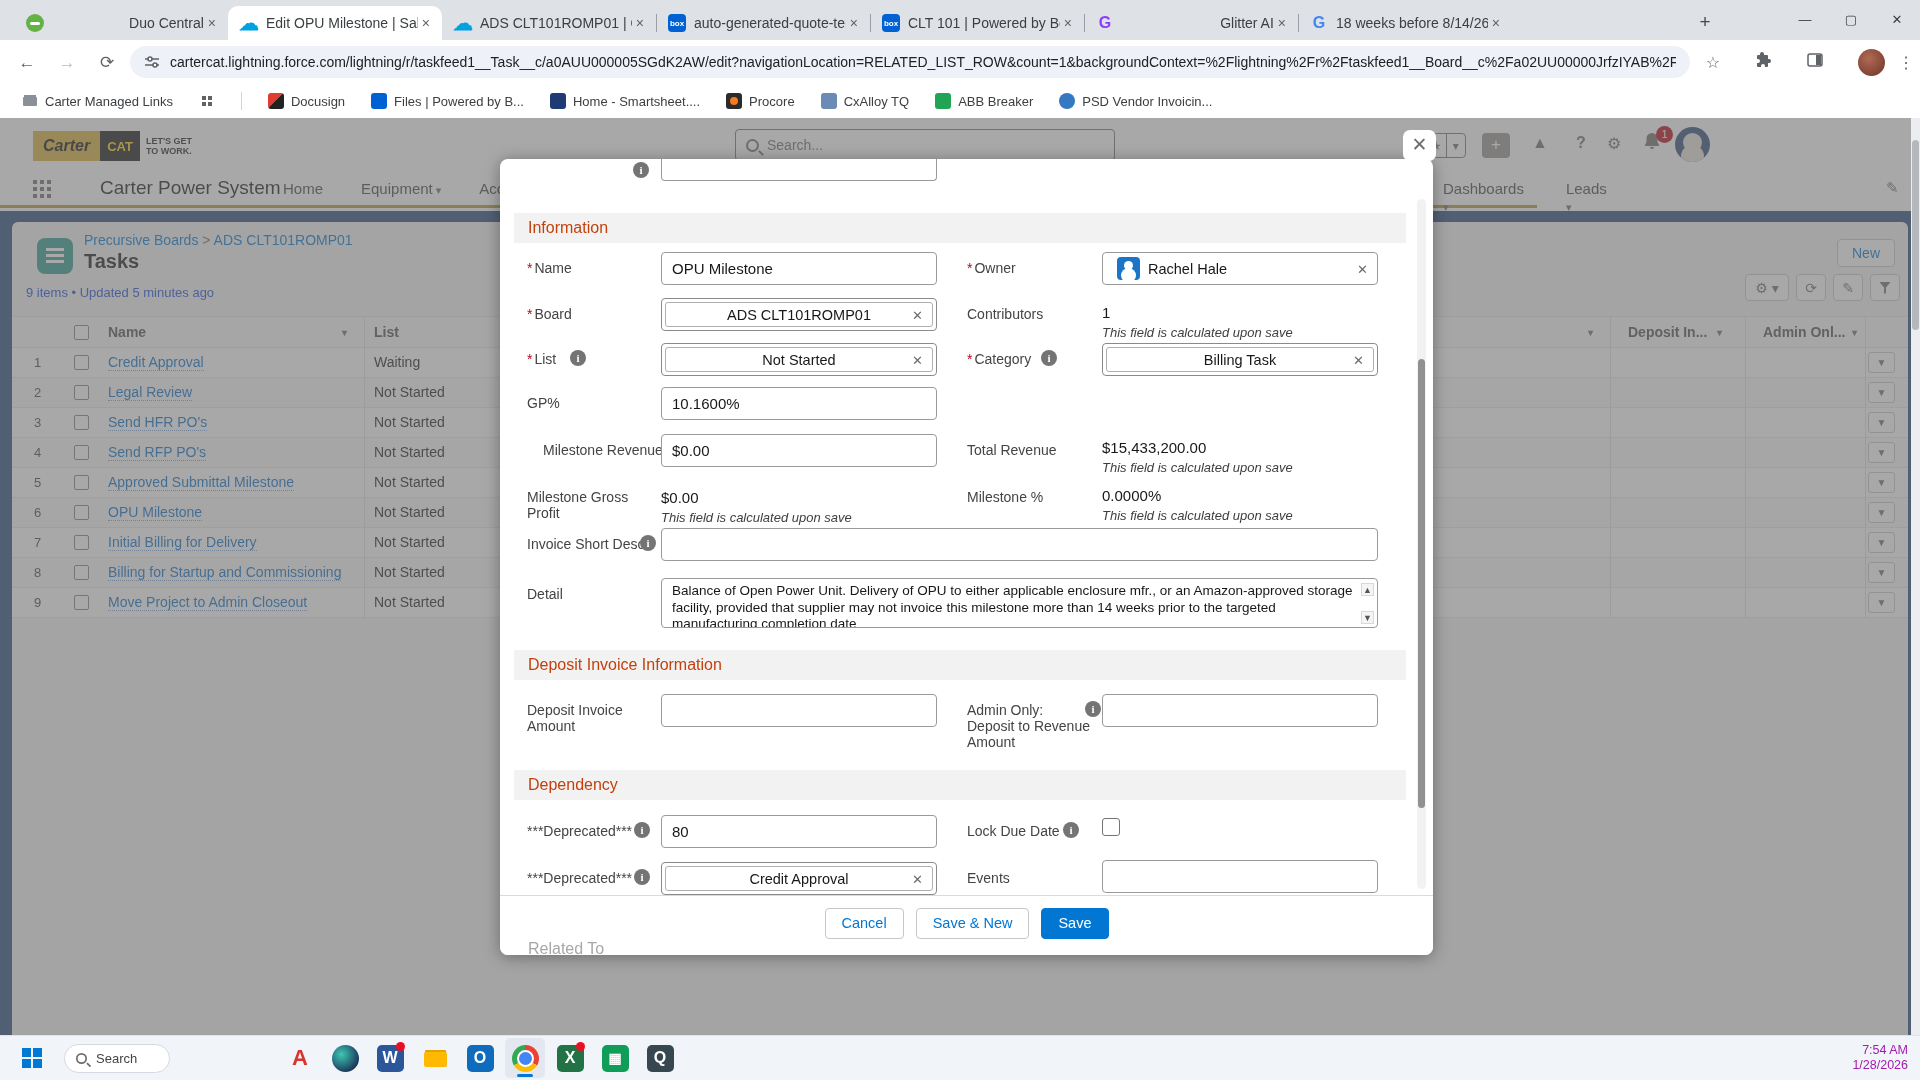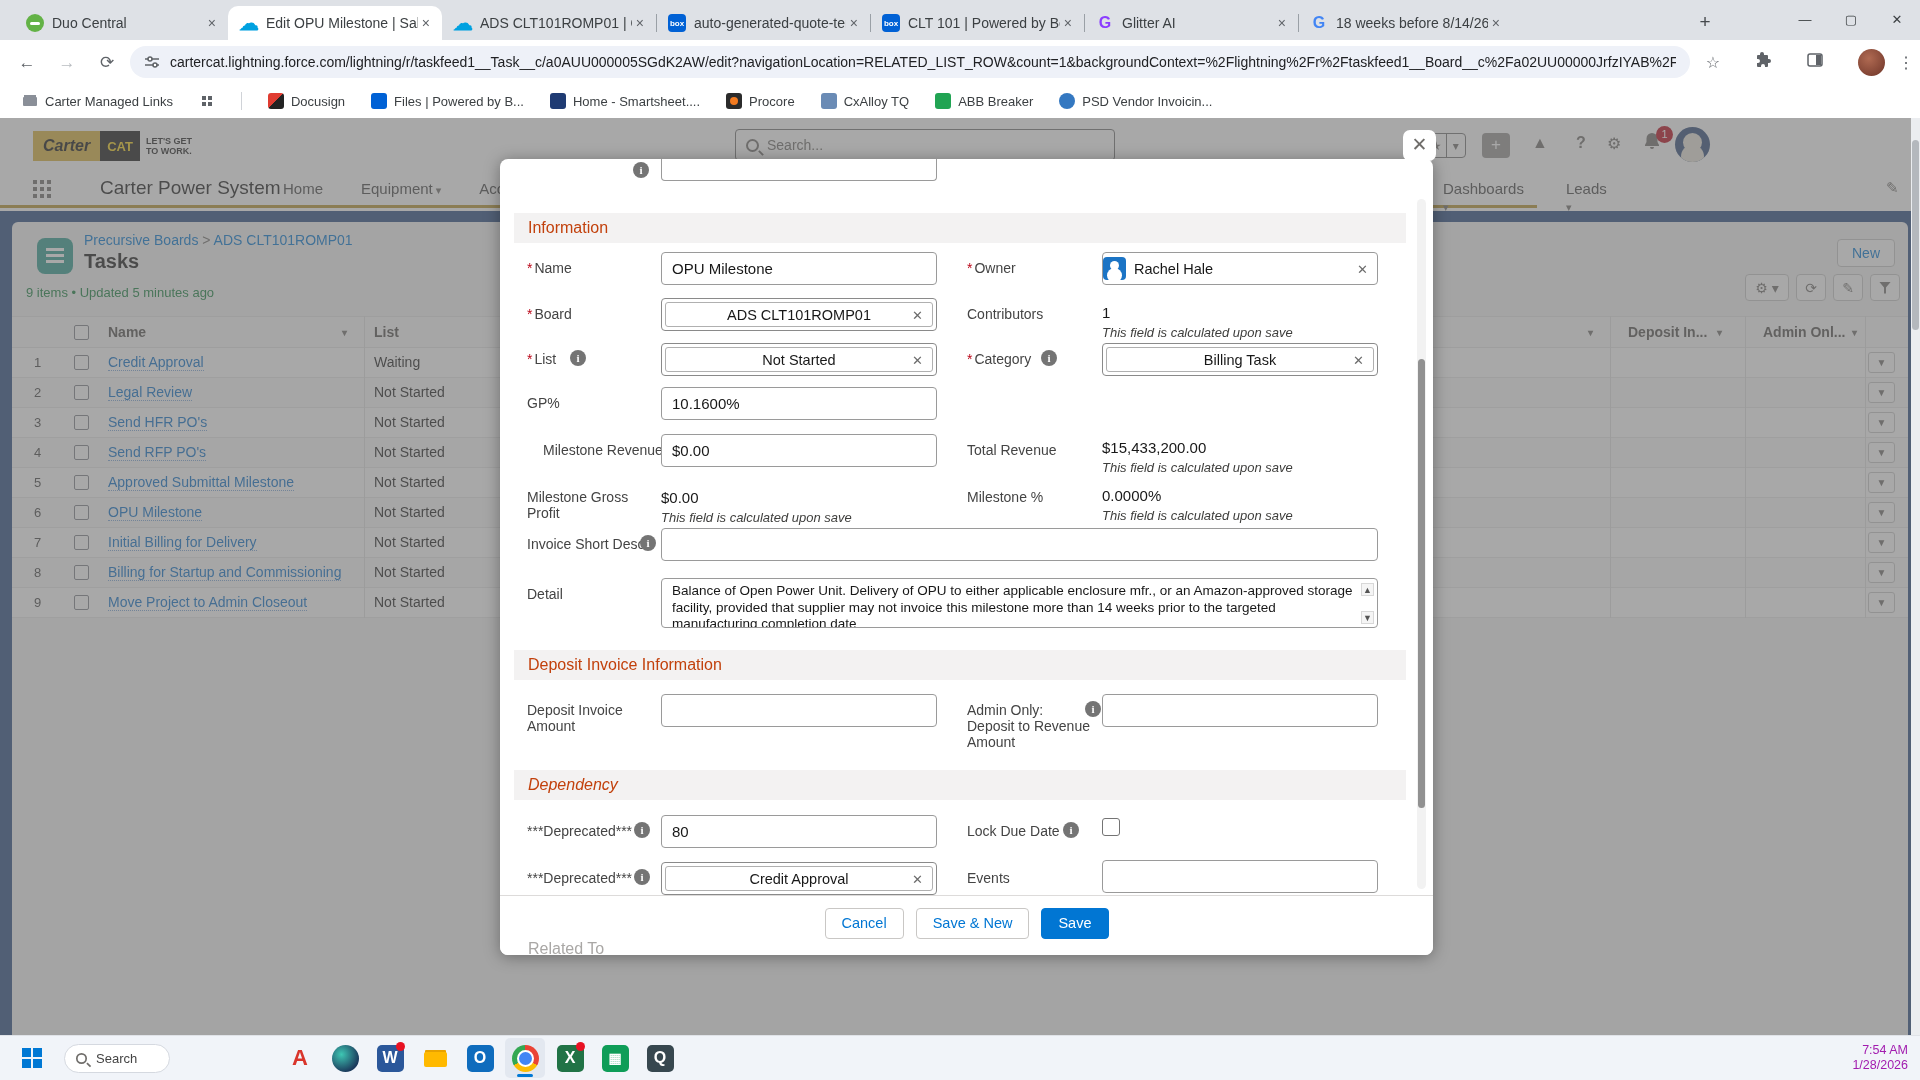--- a/index.html
+++ b/index.html
@@ -5,21 +5,21 @@
   * { margin:0; padding:0; box-sizing:border-box; }
   html,body { width:1920px; height:1080px; overflow:hidden; background:#dee1e6;
     font-family:"Liberation Sans", sans-serif; }
   .abs { position:absolute; }
   #stage { position:relative; width:1920px; height:1080px; }
 
   
   .tabbar { position:absolute; left:0; top:0; width:1920px; height:40px; background:#dee1e6; }
   .tabs { position:absolute; left:14px; top:6px; display:flex; height:34px; }
   .tab { position:relative; width:214px; height:34px; display:flex; align-items:center;
-    padding:0 8px 0 12px; color:#3c4043; font-size:14px; }
+    padding:0 8px 0 12px; color:#3c4043; font-size:14px;text-align:right; }
   .tab::before { content:""; position:absolute; left:0; top:8px; width:1px; height:18px; background:#9aa0a6; }
   .tab:first-child::before, .tab.active::before, .tab.active + .tab::before { display:none; }
   .tab.active { background:#ffffff; border-radius:10px 10px 0 0; height:34px; }
   .tab .title { flex:1; overflow:hidden; white-space:nowrap; margin-left:8px; }
   .tab .close { color:#5f6368; font-size:14px; padding:2px 4px; border-radius:50%; }
   .fav { width:18px; height:18px; flex:0 0 18px; display:flex; align-items:center;
     justify-content:center; font-size:12px; font-weight:bold; border-radius:4px; position:relative; }
   .fav[data-kind="duo"] { background:#63b246; border-radius:50%; }
   .fav[data-kind="duo"]::after { content:""; width:10px; height:3px; background:#fff; border-radius:2px; }
   .fav[data-kind="salesforce"] { color:#00a1e0; font-size:20px; }
@@ -116,21 +116,21 @@
   .sf-page { position:absolute; left:0; top:93px; width:1920px; height:824px; background:#264a80; }
   .card { position:absolute; left:12px; top:11px; width:1896px; height:813px; background:#f6f6f5;
     border-radius:6px 6px 0 0; }
   .obj-icon { position:absolute; left:25px; top:16px; width:36px; height:36px; background:#2e9c8e;
     border-radius:8px; color:#fff; }
   .obj-icon::before { content:""; position:absolute; left:9px; top:10px; width:18px; height:2.5px;
     background:#fff; box-shadow:0 6px 0 #fff, 0 12px 0 #fff; }
   .crumb { position:absolute; left:72px; top:10px; font-size:14px; color:#0176d3; }
   .crumb .sep { color:#706e6b; }
   .card-title { position:absolute; left:72px; top:28px; font-size:20px; font-weight:bold; color:#181818; }
-  .card-meta { position:absolute; left:14px; top:63px; font-size:13px; color:#15803d; }
+  .card-meta { position:absolute; left:14px; top:63px; font-size:13px; color:#1d4ed8; }
   .btn-new { position:absolute; left:1825px; top:17px; width:58px; height:28px; background:#fff;
     border:1px solid #c9c9c9; border-radius:4px; color:#0176d3; font-size:14px; text-align:center;
     line-height:26px; }
   .tblbtn { position:absolute; top:52px; height:27px; background:#fff; border:1px solid #c9c9c9;
     border-radius:4px; color:#706e6b; font-size:14px; display:flex; align-items:center; justify-content:center; }
   .funnel { width:12px; height:12px; background:#706e6b; clip-path:polygon(0 0,100% 0,58% 50%,58% 100%,42% 100%,42% 50%); }
 
   .thead { position:absolute; left:0; top:94px; width:1896px; height:32px; background:#fafaf9;
     border-top:1px solid #e5e5e5; border-bottom:1px solid #e5e5e5; font-size:14px; font-weight:bold; color:#514f4d; }
   .rows { position:absolute; left:0; top:126px; width:1896px; }
@@ -159,21 +159,21 @@
   .req { color:#ba0517; margin-right:2px; font-style:normal; }
   .finput { position:absolute; width:276px; height:33px; border:1px solid #9a9a9a; border-radius:4px;
     font-size:15px; color:#181818; padding:0 10px; background:#fff; font-family:"Liberation Sans",sans-serif; }
   .finput.wide { width:717px; }
   .pill { position:absolute; width:276px; height:33px; border:1px solid #8a8a8a; border-radius:4px;
     background:#fff; padding:3px; }
   .pill .inner { width:100%; height:100%; border:1px solid #b0b0b0; border-radius:3px; display:flex;
     align-items:center; justify-content:center; font-size:14.5px; color:#181818; position:relative; }
   .pill .x, .opill .x { position:absolute; right:9px; top:50%; transform:translateY(-50%); color:#6b6b6b; font-size:13px; }
   .opill { position:absolute; width:276px; height:33px; border:1px solid #9a9a9a; border-radius:4px;
-    background:#fff; display:flex; align-items:center; padding:0 0; font-size:14.5px; color:#181818; }
+    background:#fff; display:flex; align-items:center; padding:0 14px; font-size:14.5px; color:#181818; }
   .opill .av { width:23px; height:23px; background:#1b74c5; border-radius:4px; margin-right:8px;
     position:relative; flex:0 0 23px; }
   .opill .av::after { content:""; position:absolute; left:7px; top:4px; width:9px; height:9px; background:#fff;
     border-radius:50%; box-shadow:0 10px 0 3px #fff; }
   .ro-val { position:absolute; font-size:15px; color:#181818; }
   .ro-note { position:absolute; font-style:italic; font-size:13px; color:#3e3e3c; }
   .info-i { position:absolute; width:16px; height:16px; background:#747474; border-radius:50%; color:#fff;
     font-size:11px; font-weight:bold; text-align:center; line-height:16px; font-family:"Liberation Serif",serif; }
   .detailbox { position:absolute; left:161px; top:419px; width:717px; height:50px; border:1px solid #9a9a9a;
     border-radius:4px; padding:4px 18px 0 10px; font-size:13.5px; color:#181818; line-height:16.5px; overflow:hidden; }
@@ -598,21 +598,21 @@
       </span>
       <input class="finput" style="left: 161px; top: 535px;" value="">
       <span class="flabel" style="left:467px;top:543px;">
         <span>Admin Only:</span><br>
         <span>Deposit to Revenue</span><br>
         <span>Amount</span>
       </span>
       <span class="info-i" style="left:585px;top:542px;">i</span>
       <input class="finput" style="left: 602px; top: 535px;" value="">
 
-      <div class="sect" style="top:611px;font-style:italic;">Dependency</div>
+      <div class="sect" style="top:611px;">Dependency</div>
 
       <span class="flabel" style="left:27px;top:664px;">***Deprecated***</span>
       <span class="info-i" style="left:134px;top:663px;">i</span>
       <input class="finput" style="left: 161px; top: 656px;" value="80">
       <span class="flabel" style="left:467px;top:664px;">Lock Due Date</span>
       <span class="info-i" style="left:563px;top:663px;">i</span>
       <span class="chk"></span>
 
       <span class="flabel" style="left:27px;top:711px;">***Deprecated***</span>
       <span class="info-i" style="left:134px;top:710px;">i</span>

